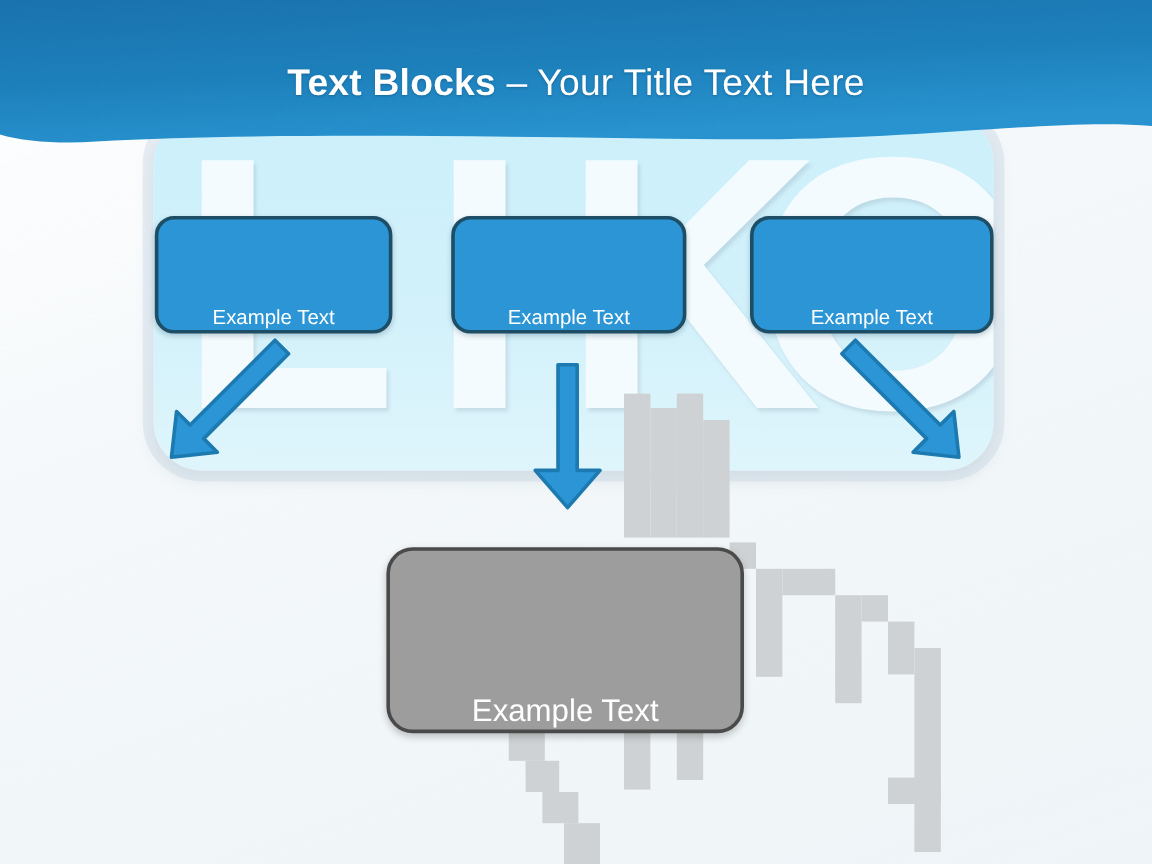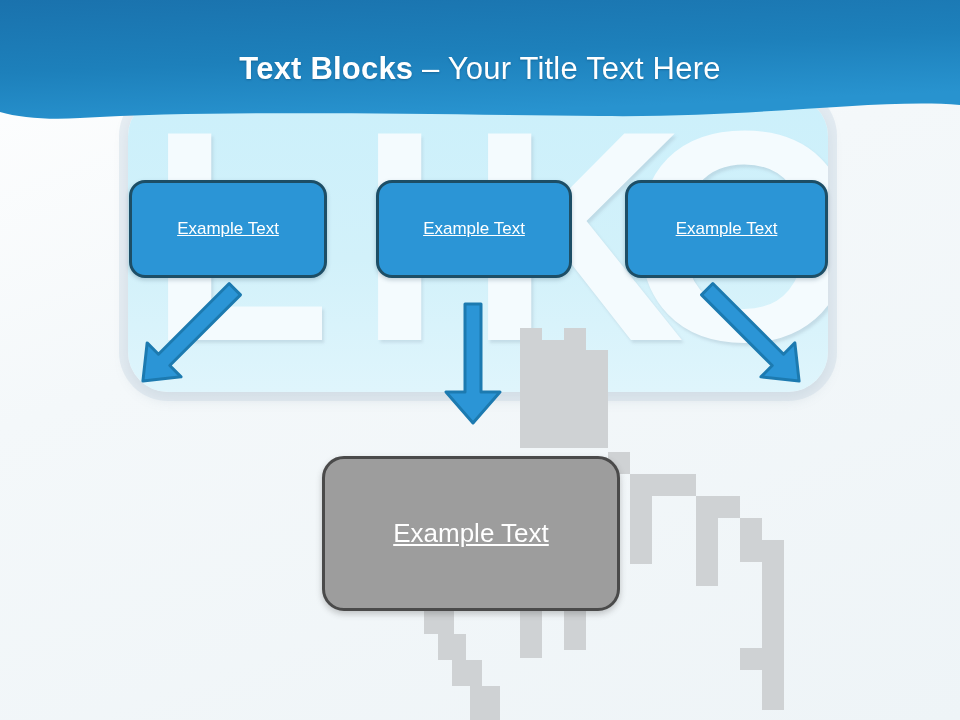--- a/index.html
+++ b/index.html
@@ -65,26 +65,25 @@
     white-space: nowrap;
     text-shadow: 0 1px 2px rgba(0, 50, 80, 0.35);
   }
   .banner-title .strong { font-weight: bold; }
 
   
   .block {
     position: absolute;
     box-sizing: border-box;
     display: flex;
-    align-items: center;
+    align-items: flex-end;
     justify-content: center;
     border-radius: 16px;
     color: #ffffff;
     text-align: center;
-    text-decoration: underline;
   }
   .block.blue {
     background: #2b95d6;
     border: 3px solid #1d4e66;
     font-size: 17px;
     box-shadow: 0 2px 4px rgba(40, 70, 95, 0.25);
   }
   .block.gray {
     background: #9d9d9d;
     border: 3px solid #4a4a4a;

